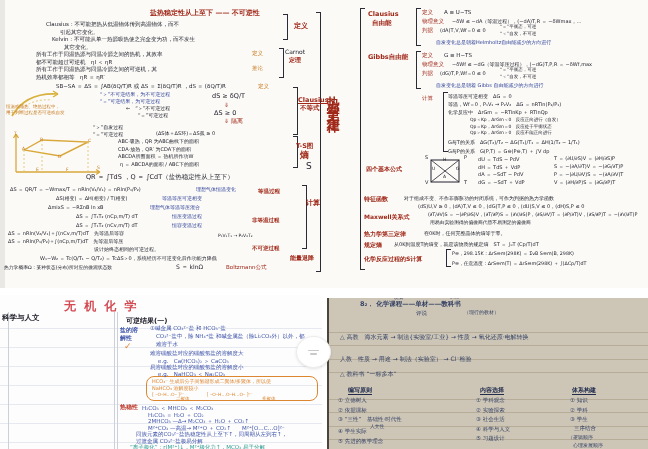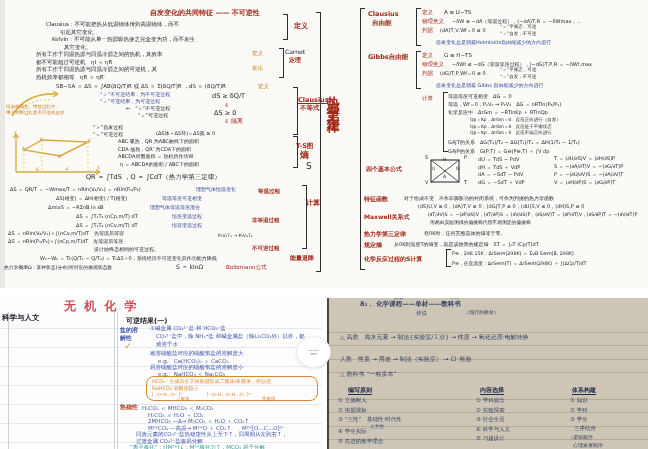--- a/index.html
+++ b/index.html
@@ -64,21 +64,21 @@
         <div class="br r" style="height: 48px; left: 293px; top: 87px;"></div>
         <div class="br r" style="height: 32px; left: 293px; top: 136px;"></div>
         <div class="br r" style="height: 64px; left: 302px; top: 185px;"></div>
         <div class="br r" style="height: 260px; left: 316px; top: 12px;"></div>
         <div class="br l" style="height: 262px; left: 360px; top: 8px;"></div>
         <div class="br l" style="height: 38px; left: 416px; top: 8px;"></div>
         <div class="br l" style="height: 38px; left: 416px; top: 51px;"></div>
         <div class="br l" style="height: 60px; left: 443px; top: 92px;"></div>
         <div class="br l" style="height: 18px; left: 446px; top: 249px;"></div>
       </div>
-  <span class="hl" style="font-size: 7px; color: rgb(160, 40, 24); font-weight: 700; left: 150px; top: 10px;">自发变化的共同特征 —— 不可逆性</span>
+  <span class="hl" style="font-size: 7px; color: rgb(160, 40, 24); font-weight: 700; left: 150px; top: 10px;">盐热稳定性从上至下 —— 不可逆性</span>
       <span class="hl" style="font-size: 5.5px; color: rgb(35, 35, 46); left: 46px; top: 22px;">Clausius：不可能把热从低温物体传到高温物体，而不</span>
       <span class="hl" style="font-size: 5.5px; color: rgb(35, 35, 46); left: 60px; top: 29.5px;">引起其它变化。</span>
       <span class="hl" style="font-size: 5.5px; color: rgb(35, 35, 46); left: 52px; top: 37px;">Kelvin：不可能从单一热源吸热使之完全变为功，而不发生</span>
       <span class="hl" style="font-size: 5.5px; color: rgb(35, 35, 46); left: 64px; top: 44.5px;">其它变化。</span>
       <span class="hl" style="font-size: 5.5px; color: rgb(35, 35, 46); left: 36px; top: 52px;">所有工作于同温热源与同温冷源之间的热机，其效率</span>
       <span class="hl" style="font-size: 5.5px; color: rgb(35, 35, 46); left: 36px; top: 59.5px;">都不可能超过可逆机　ηI ＜ ηR</span>
       <span class="hl" style="font-size: 5.5px; color: rgb(35, 35, 46); left: 36px; top: 67px;">所有工作于同温热源与同温冷源之间的可逆机，其</span>
       <span class="hl" style="font-size: 5.5px; color: rgb(35, 35, 46); left: 36px; top: 74.5px;">热机效率都相等　ηR ＝ ηR′</span>
       <span class="hl" style="font-size: 5.5px; color: rgb(200, 122, 30); left: 252px; top: 51px;">定义</span>
       <span class="hl" style="font-size: 5.5px; color: rgb(200, 122, 30); left: 252px; top: 66px;">推论</span>
@@ -100,21 +100,21 @@
       <span class="hl" style="font-size: 5px; color: rgb(35, 35, 46); left: 93px; top: 125px;">“＞”自发过程</span>
       <span class="hl" style="font-size: 5px; color: rgb(35, 35, 46); left: 93px; top: 132px;">“＝”可逆过程</span>
       <span class="hl" style="font-size: 5px; color: rgb(35, 35, 46); left: 156px; top: 131px;">(ΔS体＋ΔS环)＝ΔS孤 ≥ 0</span>
       <span class="hl" style="font-size: 6.5px; color: rgb(160, 40, 24); font-weight: 700; left: 298px; top: 97px; text-decoration: underline;">Clausius</span>
       <span class="hl" style="font-size: 6.5px; color: rgb(160, 40, 24); font-weight: 700; left: 300px; top: 105px;">不等式</span>
       <span class="hl" style="font-size: 5px; color: rgb(35, 35, 46); left: 118px; top: 139px;">ABC·吸热，QR 为ABC曲线下的面积</span>
       <span class="hl" style="font-size: 5px; color: rgb(35, 35, 46); left: 118px; top: 146.5px;">CDA·放热，QR′ 为CDA下的面积</span>
       <span class="hl" style="font-size: 5px; color: rgb(35, 35, 46); left: 118px; top: 154px;">ABCDA所围面积 ＝ 热机所作功W</span>
       <span class="hl" style="font-size: 5px; color: rgb(35, 35, 46); left: 120px; top: 161.5px;">η ＝ ABCDA的面积 / ABC下的面积</span>
       <span class="hl" style="font-size: 6.5px; color: rgb(160, 40, 24); font-weight: 700; left: 296px; top: 143px;">T-S图</span>
-      <span class="hl" style="font-size: 6.5px; color: rgb(35, 35, 46); left: 86px; top: 174px;">QR ＝ ∫TdS ，Q ＝ ∫CdT（热力学第三定律）</span>
+      <span class="hl" style="font-size: 6.5px; color: rgb(35, 35, 46); left: 86px; top: 174px;">QR ＝ ∫TdS ，Q ＝ ∫CdT（盐热稳定性从上至下）</span>
       <span class="hl" style="font-size: 5px; color: rgb(35, 35, 46); left: 10px; top: 187px;">ΔS ＝ QR/T ＝ −Wmax/T ＝ nRln(V₂/V₁) ＝ nRln(P₁/P₂)</span>
       <span class="hl" style="font-size: 5px; color: rgb(46, 64, 153); left: 196px; top: 187px;">理想气体恒温变化</span>
       <span class="hl" style="font-size: 5px; color: rgb(35, 35, 46); left: 56px; top: 196px;">ΔS(相变) ＝ ΔH(相变) / T(相变)</span>
       <span class="hl" style="font-size: 5px; color: rgb(46, 64, 153); left: 162px; top: 196px;">等温等压可逆相变</span>
       <span class="hl" style="font-size: 5px; color: rgb(35, 35, 46); left: 48px; top: 205px;">ΔmixS ＝ −RΣnB ln xB</span>
       <span class="hl" style="font-size: 5px; color: rgb(46, 64, 153); left: 150px; top: 205px;">理想气体等温等压混合</span>
       <span class="hl" style="font-size: 5.5px; color: rgb(160, 40, 24); font-weight: 700; left: 258px; top: 189px;">等温过程</span>
       <span class="hl" style="font-size: 5px; color: rgb(35, 35, 46); left: 76px; top: 214px;">ΔS ＝ ∫T₁T₂ (nCp,m/T) dT</span>
       <span class="hl" style="font-size: 5px; color: rgb(46, 64, 153); left: 172px; top: 214px;">恒压变温过程</span>
       <span class="hl" style="font-size: 5px; color: rgb(35, 35, 46); left: 76px; top: 223px;">ΔS ＝ ∫T₁T₂ (nCv,m/T) dT</span>

